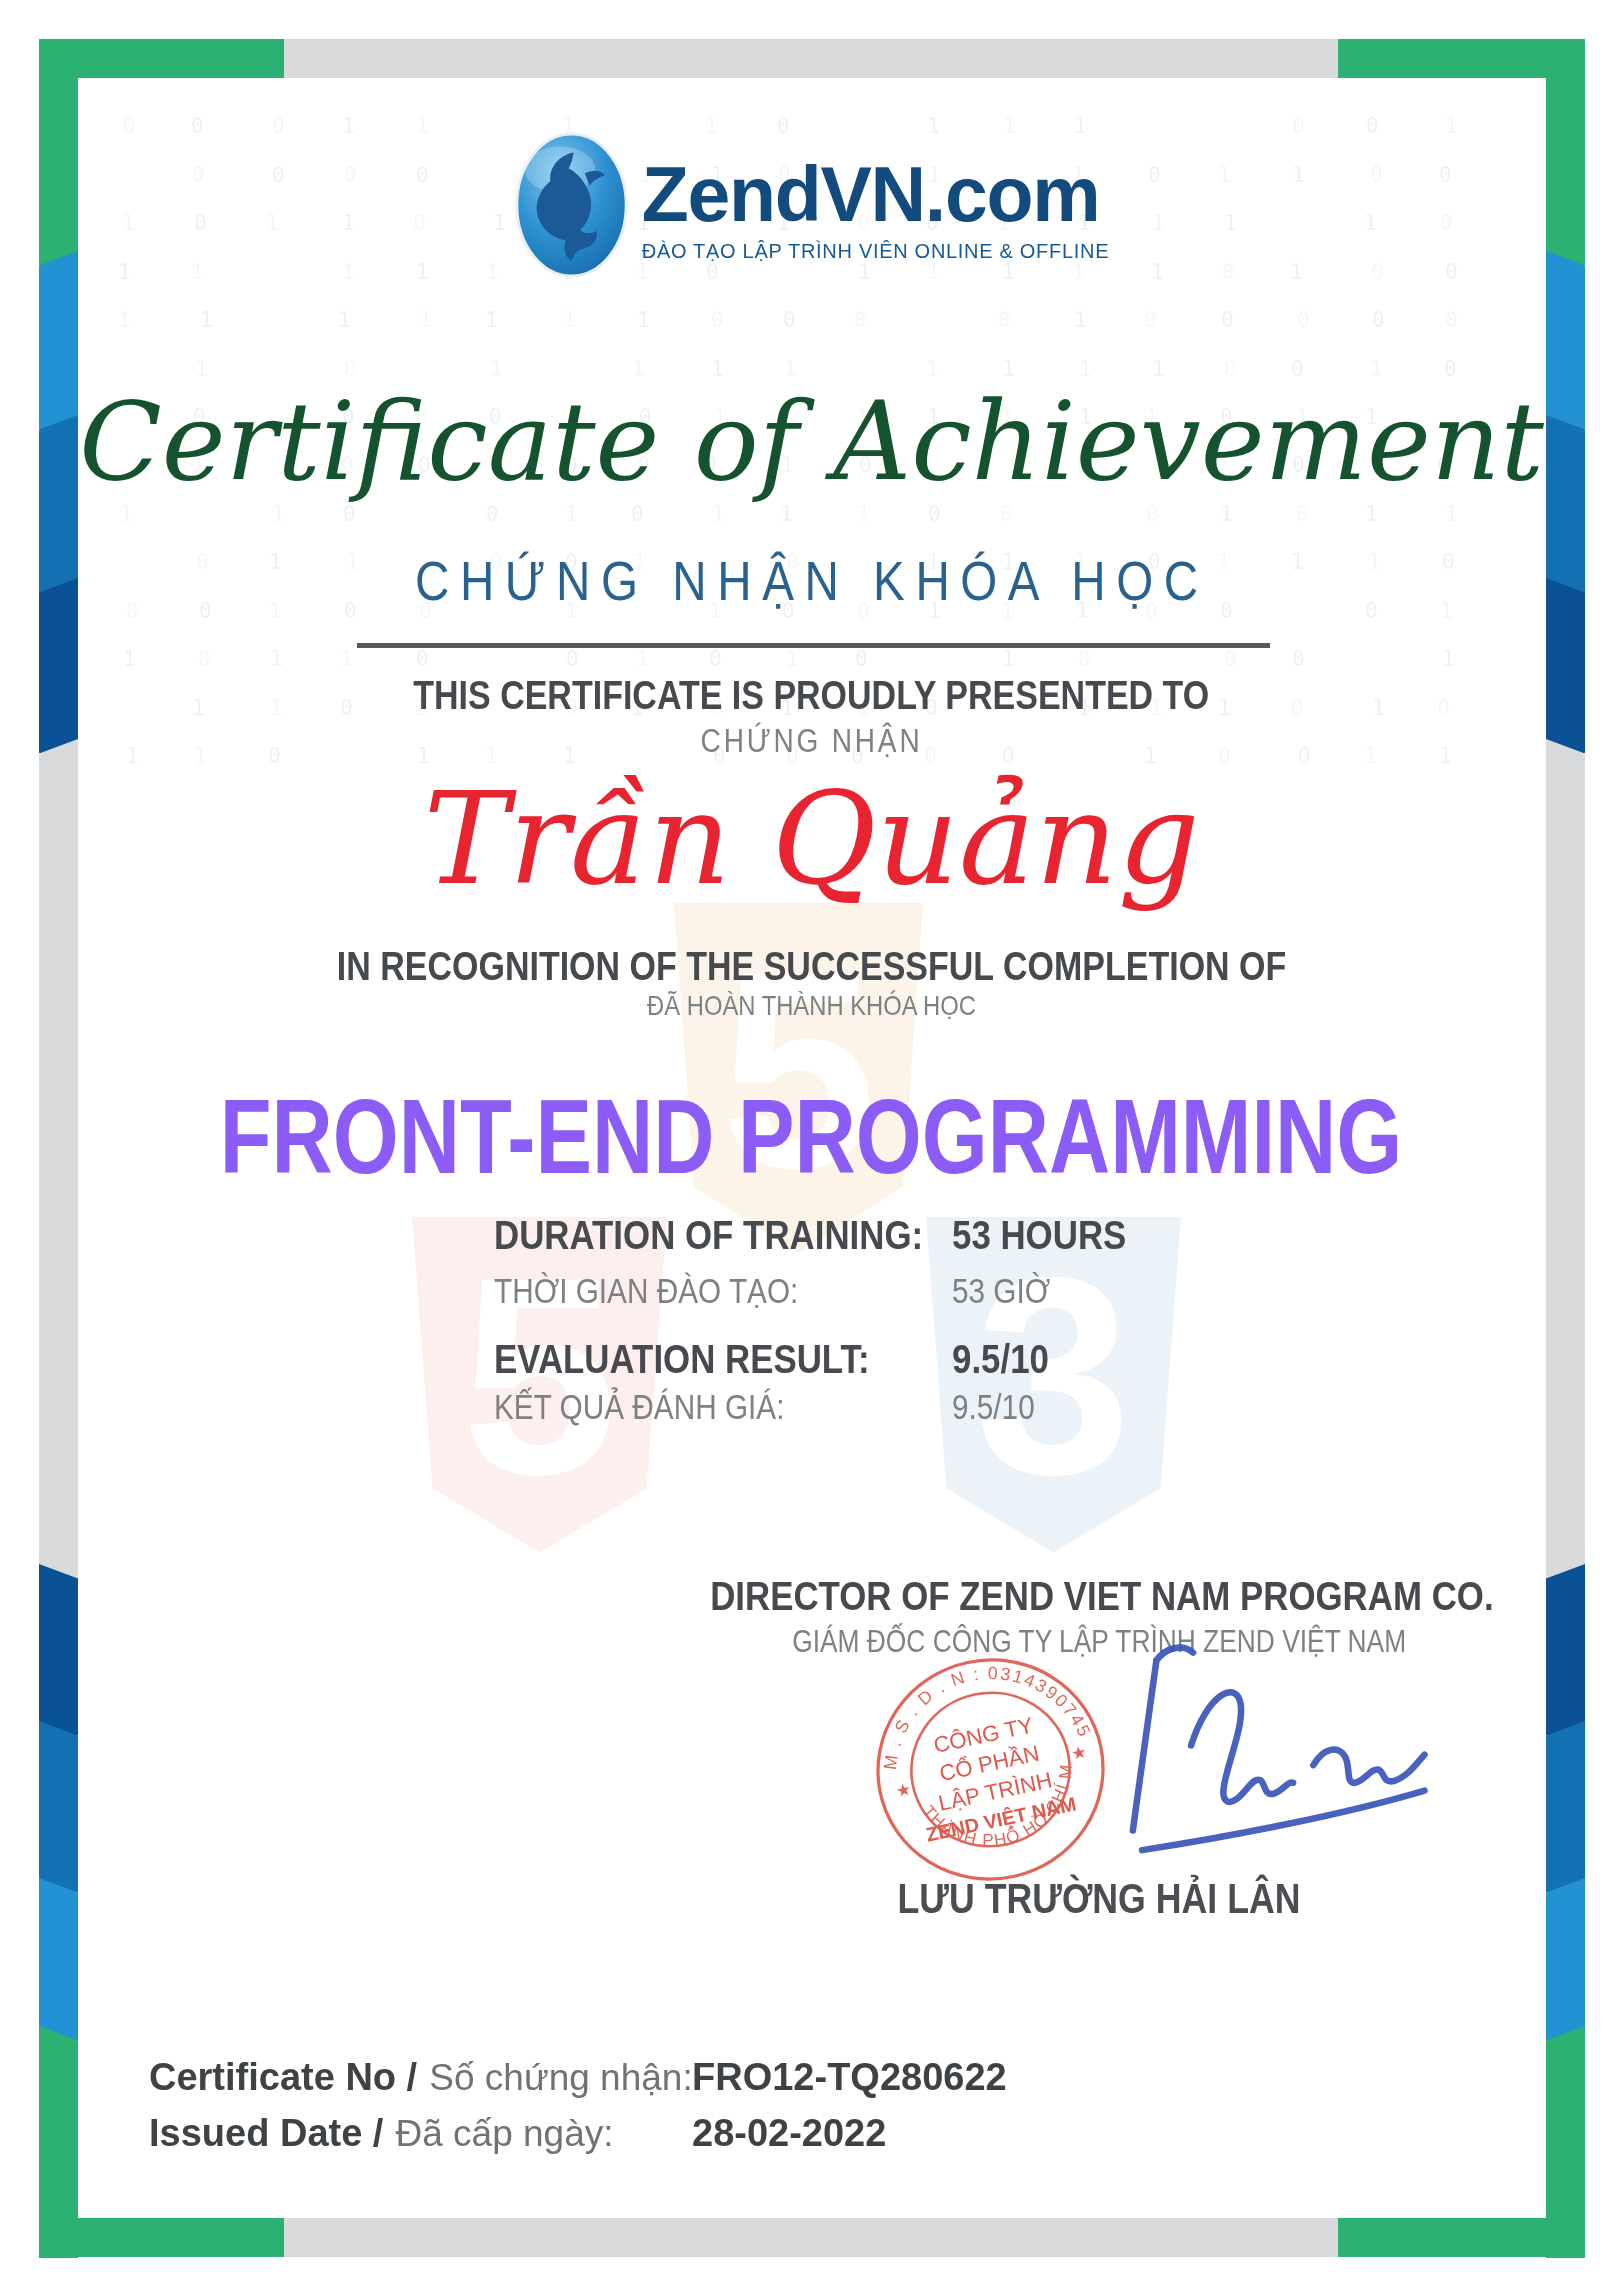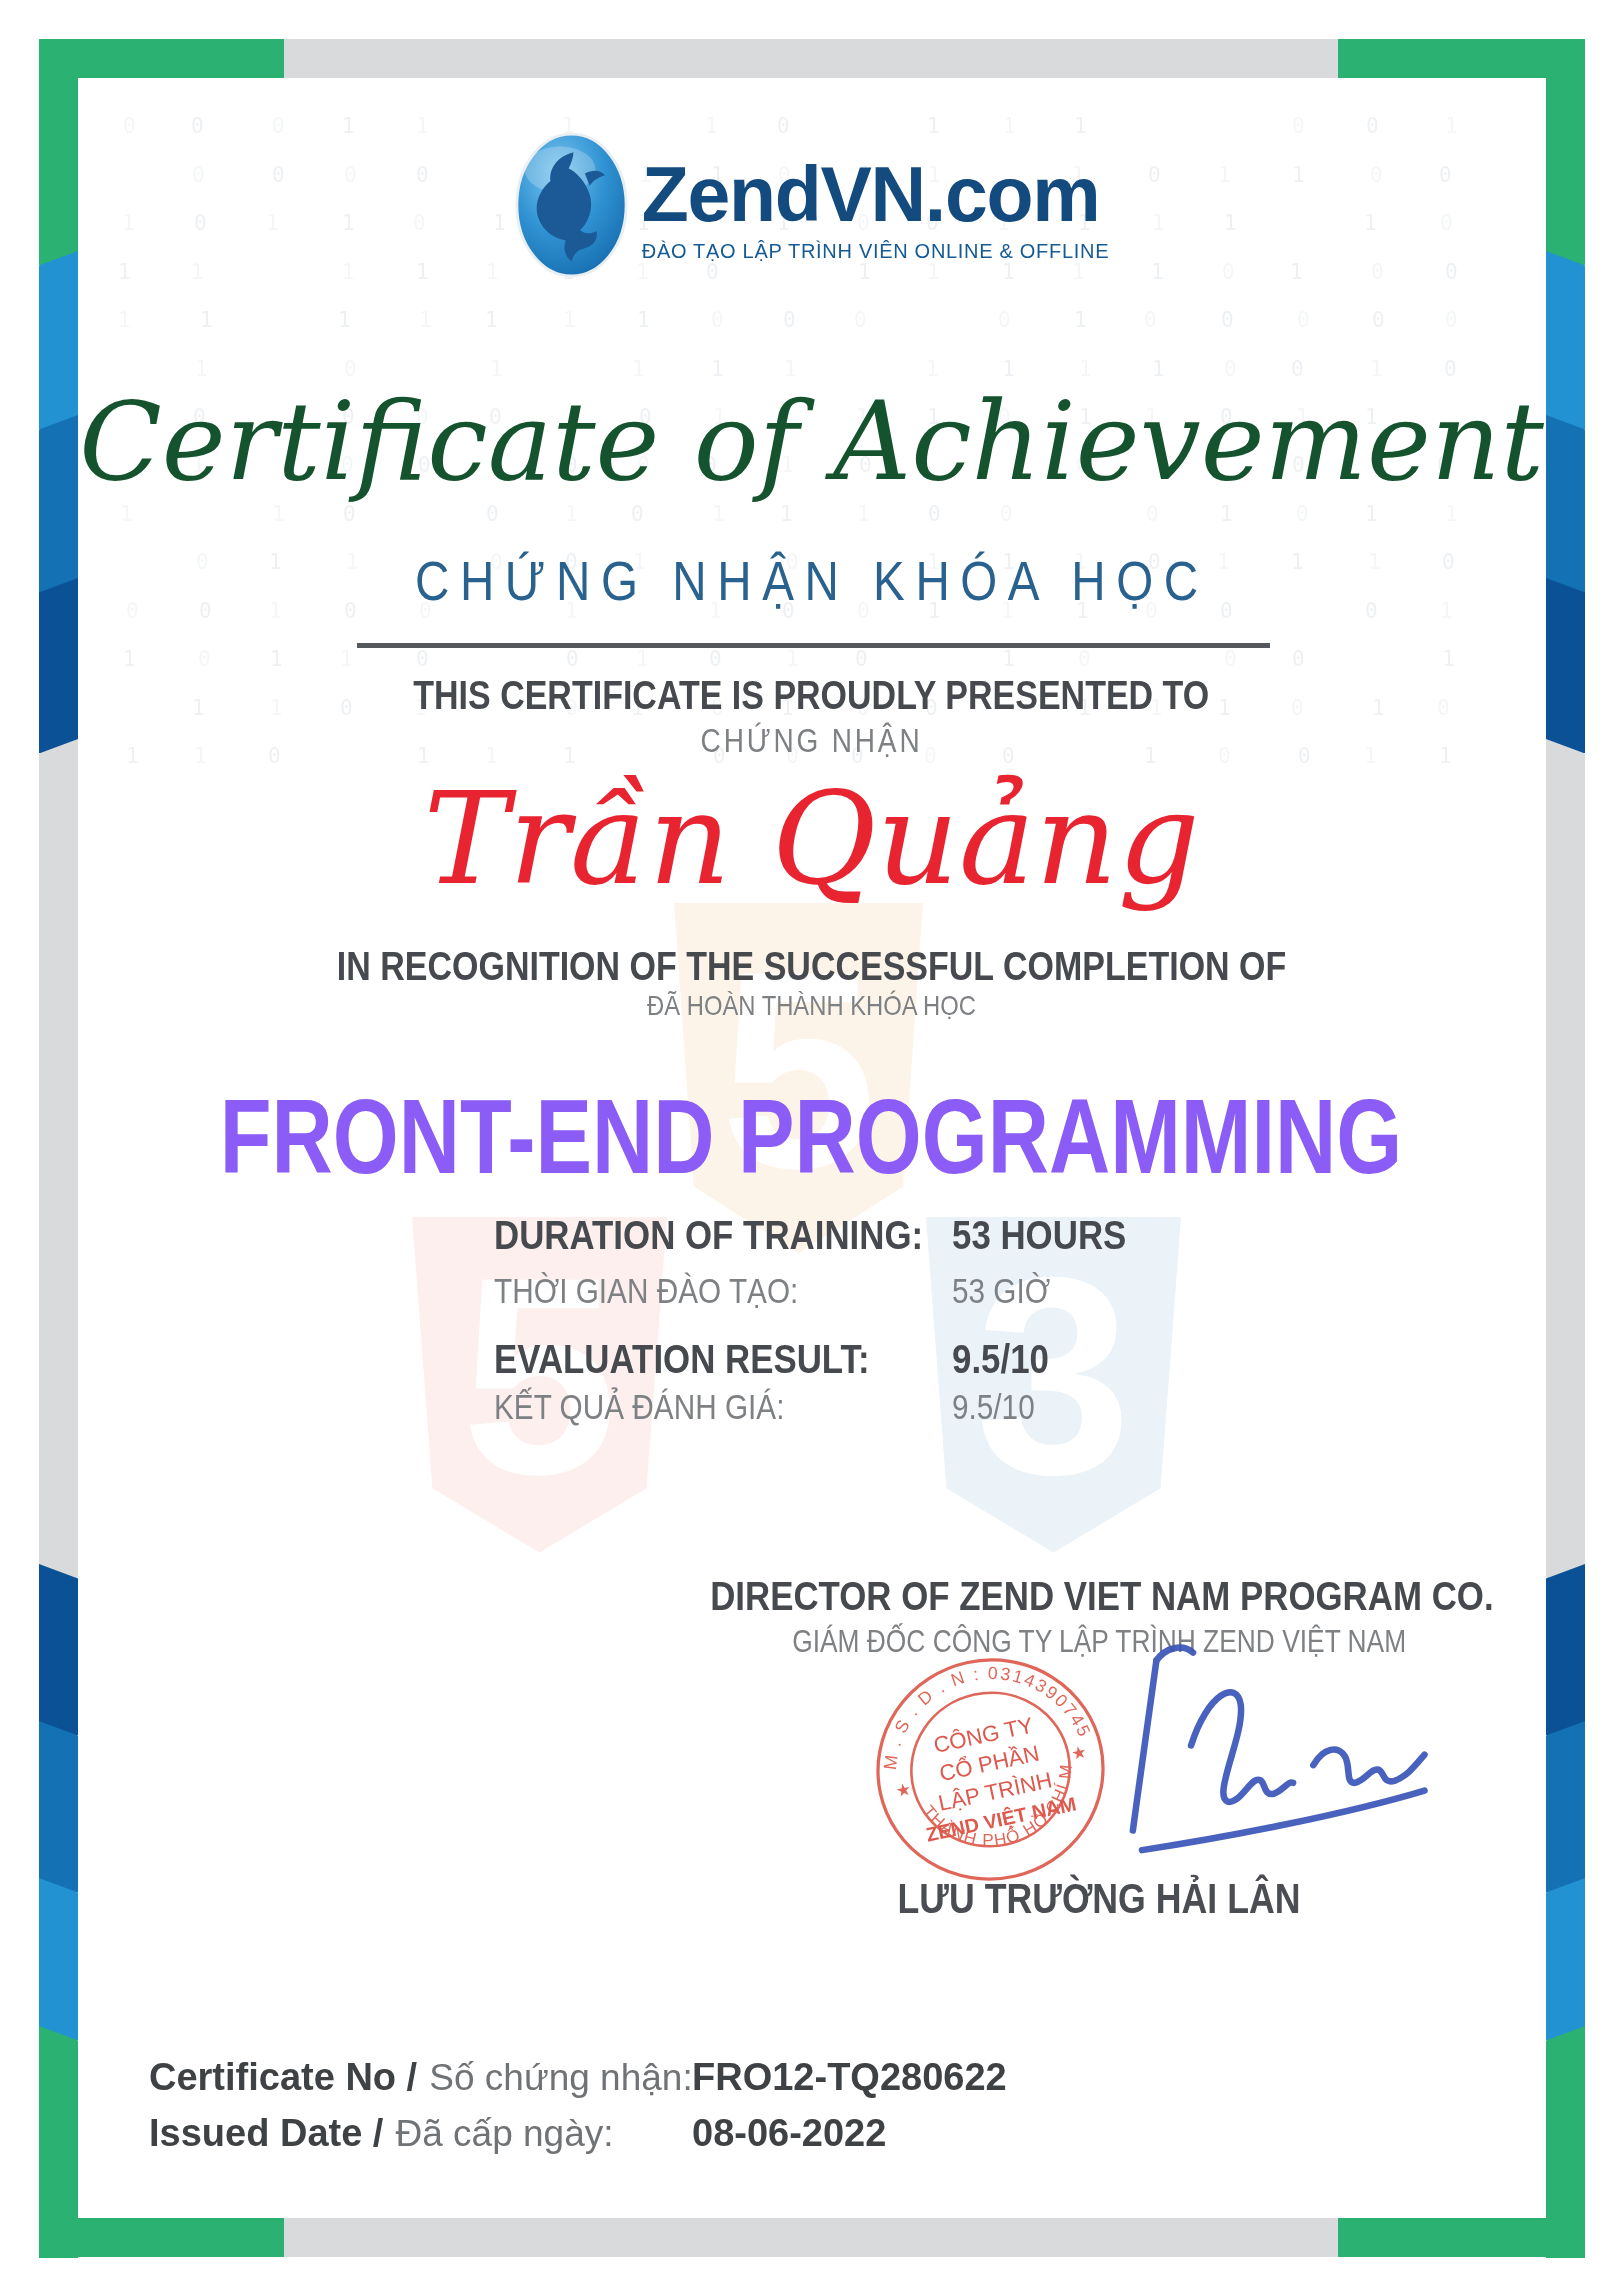--- a/index.html
+++ b/index.html
@@ -463,16 +463,16 @@
 
   <div class="abs f-row fr1">
     <span class="f-bold">Certificate No /</span>
     <span class="f-light">Số chứng nhận:</span>
   </div>
   <div class="abs f-value fr1">FRO12-TQ280622</div>
   <div class="abs f-row fr2">
     <span class="f-bold">Issued Date /</span>
     <span class="f-light">Đã cấp ngày:</span>
   </div>
-  <div class="abs f-value fr2">08-06-2022</div>
+  <div class="abs f-value fr2">28-02-2022</div>
 
 </div>
 
 
 </body></html>

